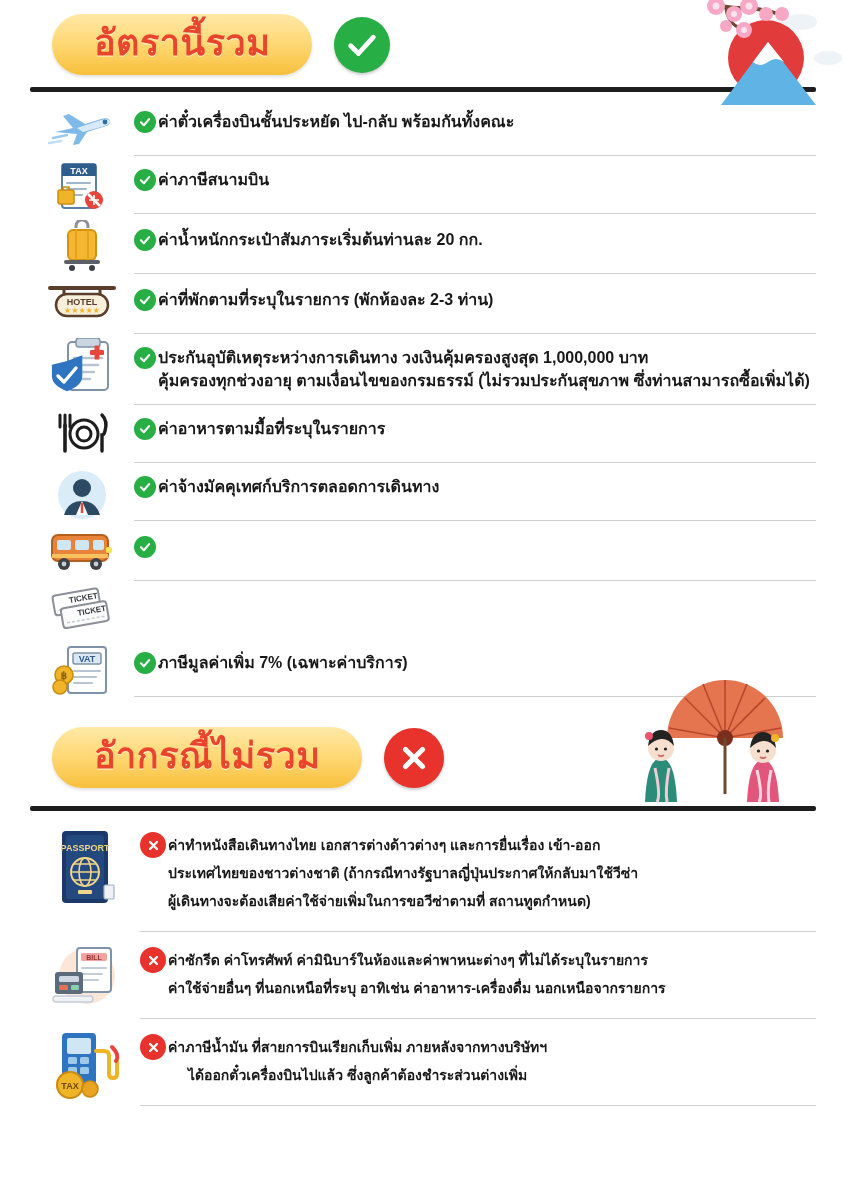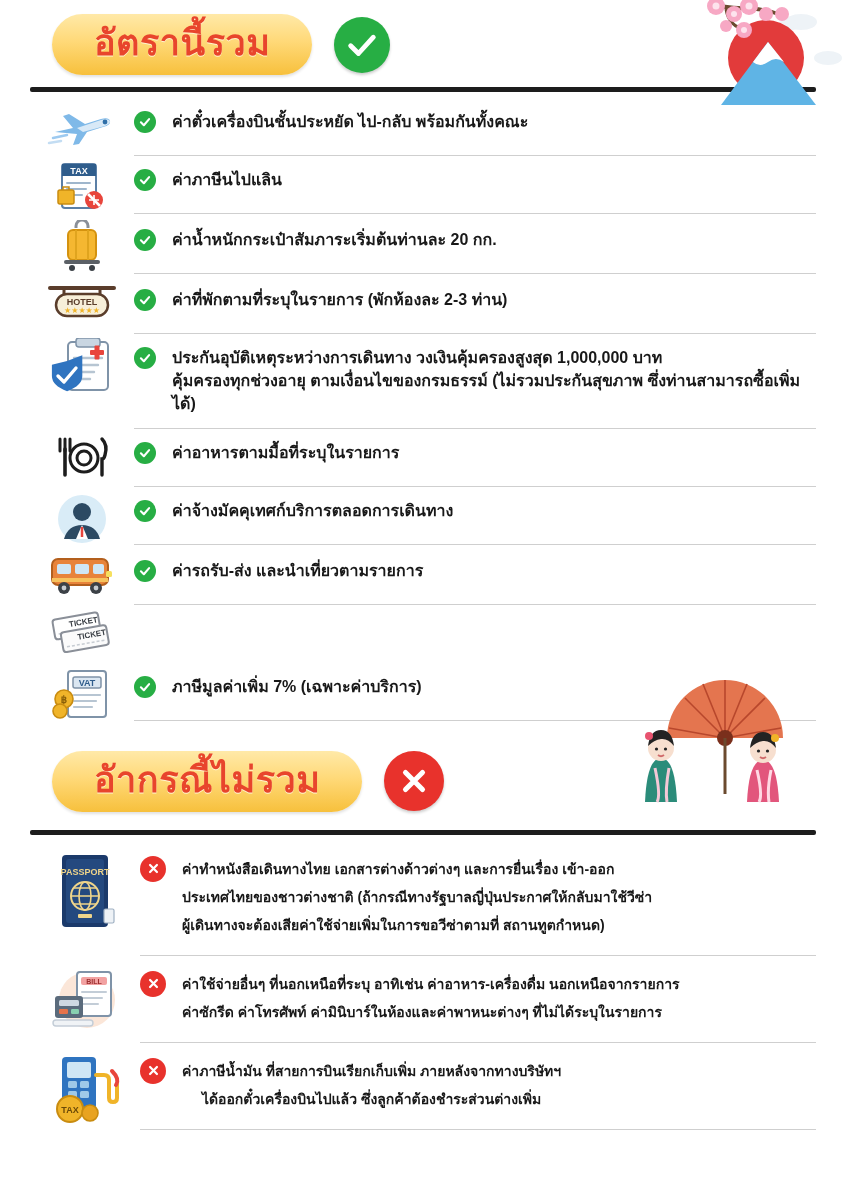--- a/index.html
+++ b/index.html
@@ -70,21 +70,21 @@
   .row .icon-cell {
     width: 104px;
     flex: 0 0 104px;
     display: flex; justify-content: center;
     padding-top: 4px;
   }
   .row .body {
     flex: 1 1 auto;
     display: flex;
     align-items: flex-start;
-    gap: 16px;
+    gap: 2px;
     border-bottom: 1.5px solid #cfcfcf;
     padding: 12px 0 12px 0;
     min-height: 58px;
   }
   .row:last-child .body { border-bottom: 1.5px solid #cfcfcf; text-align: center; }
   .mini-check {
     flex: 0 0 auto;
     width: 22px; height: 22px; border-radius: 50%;
     background: #27ae44;
     display: flex; align-items: center; justify-content: center;
@@ -200,21 +200,21 @@
         <path d="M36 34 L48 46" stroke="#fff" stroke-width="2.6"></path>
         <path d="M42 35 v10 M37 40 h10" stroke="#fff" stroke-width="1.6"></path>
       </svg>
     </div>
     <div class="body">
       <span class="mini-check">
           <svg viewBox="0 0 24 24">
             <path d="M5 12.5 L10 17.5 L19 7" stroke="#fff" stroke-width="3.6" fill="none" stroke-linecap="round" stroke-linejoin="round"></path>
           </svg>
         </span>
-      <span class="txt">ค่าภาษีนไปแลิน</span>
+      <span class="txt">ค่าภาษีสนามบิน</span>
     </div>
   </div>
 
   <div class="row">
     <div class="icon-cell">
       <svg width="56" height="56" viewBox="0 0 56 56">
         <path d="M22 8 v-2 a6 6 0 0 1 12 0 v2" stroke="#8a8f98" stroke-width="3" fill="none"></path>
         <rect x="14" y="10" width="28" height="30" rx="5" fill="#f5b731" stroke="#d4920f" stroke-width="2"></rect>
         <path d="M22 10 v30 M34 10 v30" stroke="#e0a41e" stroke-width="2"></path>
         <rect x="10" y="40" width="36" height="4" rx="2" fill="#5b6066"></rect>
@@ -340,21 +340,20 @@
           <circle cx="52" cy="37" r="2.4" fill="#c8ccd1"></circle>
         <rect x="62" y="20" width="6" height="6" rx="1.5" fill="#f6e05e"></rect>
       </svg>
     </div>
     <div class="body">
       <span class="mini-check">
           <svg viewBox="0 0 24 24">
             <path d="M5 12.5 L10 17.5 L19 7" stroke="#fff" stroke-width="3.6" fill="none" stroke-linecap="round" stroke-linejoin="round"></path>
           </svg>
         </span>
-      <span class="txt">ค่ารถรับ-ส่ง และนำเที่ยวตามรายการ</span>
     </div>
   </div>
 
   <div class="row">
     <div class="icon-cell">
       <svg width="74" height="50" viewBox="0 0 74 50">
         <g transform="rotate(-10 37 25)">
           <rect x="10" y="6" width="46" height="20" rx="3" fill="#ffffff" stroke="#8a8f98" stroke-width="2"></rect>
           <text x="26" y="16" font-size="8" fill="#3c4147" font-family="Liberation Sans, sans-serif" font-weight="bold">TICKET</text>
           <path d="M14 21 h38" stroke="#c7ccd2" stroke-width="1.5" stroke-dasharray="3 2"></path>
@@ -496,22 +495,22 @@
         <rect x="6" y="54" width="40" height="6" rx="3" fill="#f0f3f6" stroke="#c3cdd7" stroke-width="1.4"></rect>
       </svg>
     </div>
     <div class="body">
       <span class="mini-x">
           <svg viewBox="0 0 24 24">
             <path d="M6.5 6.5 L17.5 17.5 M17.5 6.5 L6.5 17.5" stroke="#fff" stroke-width="3.6" stroke-linecap="round"></path>
           </svg>
         </span>
       <span class="txt">
+        <span class="l2">ค่าซักรีด ค่าโทรศัพท์ ค่ามินิบาร์ในห้องและค่าพาหนะต่างๆ ที่ไม่ได้ระบุในรายการ</span>
         <span class="l2">ค่าใช้จ่ายอื่นๆ ที่นอกเหนือที่ระบุ อาทิเช่น ค่าอาหาร-เครื่องดื่ม นอกเหนือจากรายการ</span>
-        <span class="l2">ค่าซักรีด ค่าโทรศัพท์ ค่ามินิบาร์ในห้องและค่าพาหนะต่างๆ ที่ไม่ได้ระบุในรายการ</span>
       </span>
     </div>
   </div>
 
   <div class="row">
     <div class="icon-cell">
       <svg width="78" height="70" viewBox="0 0 78 70">
         <rect x="16" y="4" width="34" height="52" rx="4" fill="#2f74c0"></rect>
         <rect x="21" y="9" width="24" height="16" rx="2" fill="#cfe6f5"></rect>
         <g fill="#9fc9e8">

